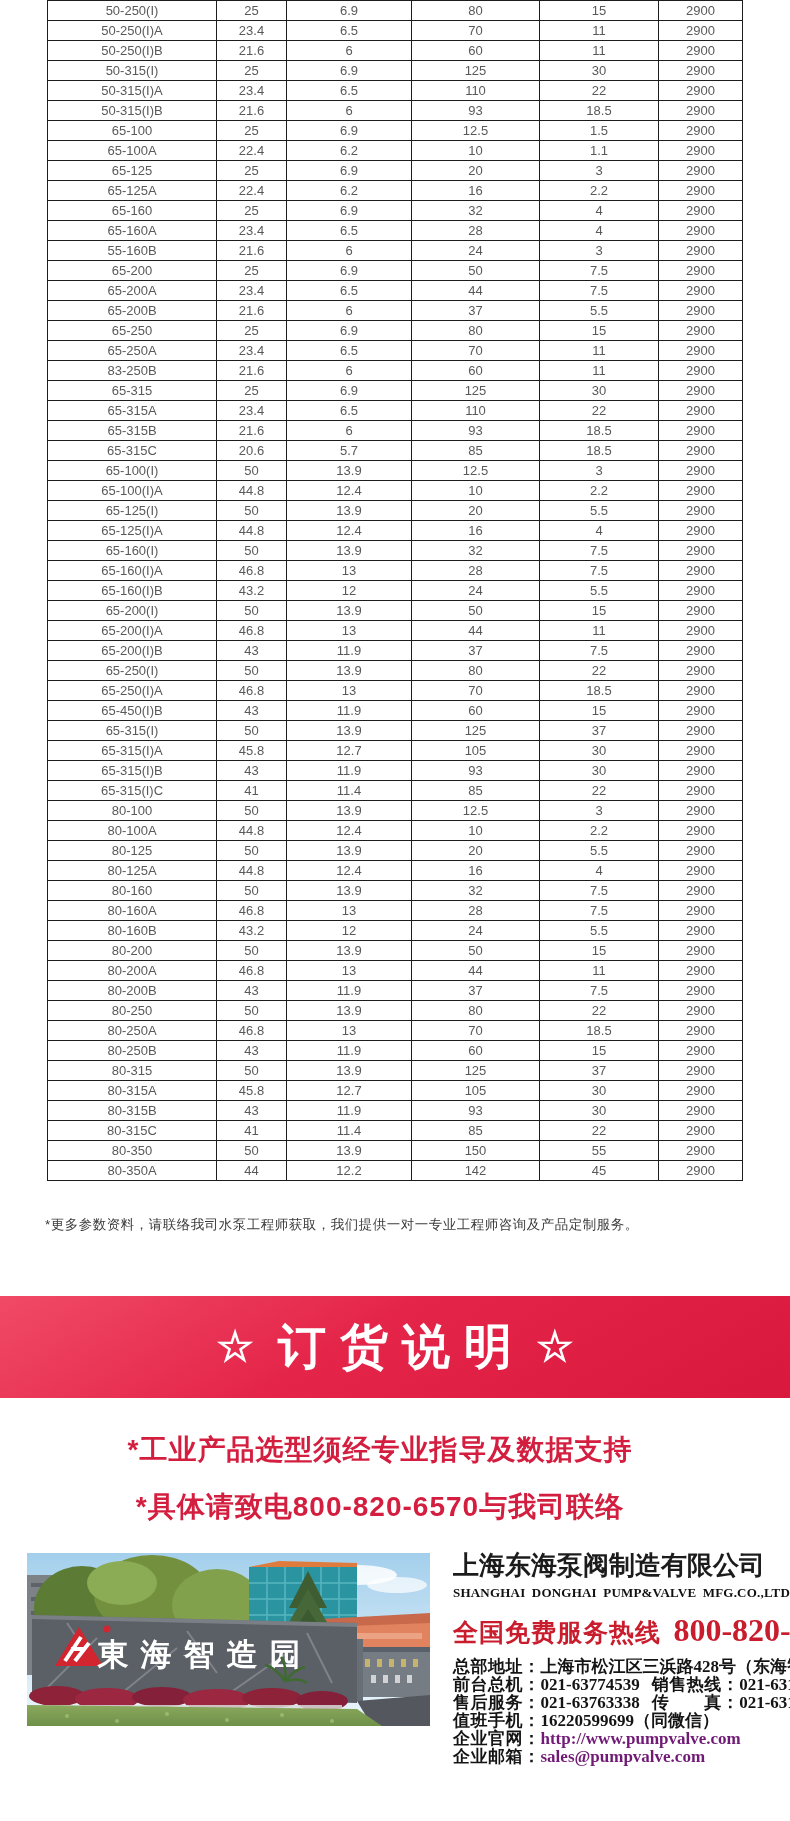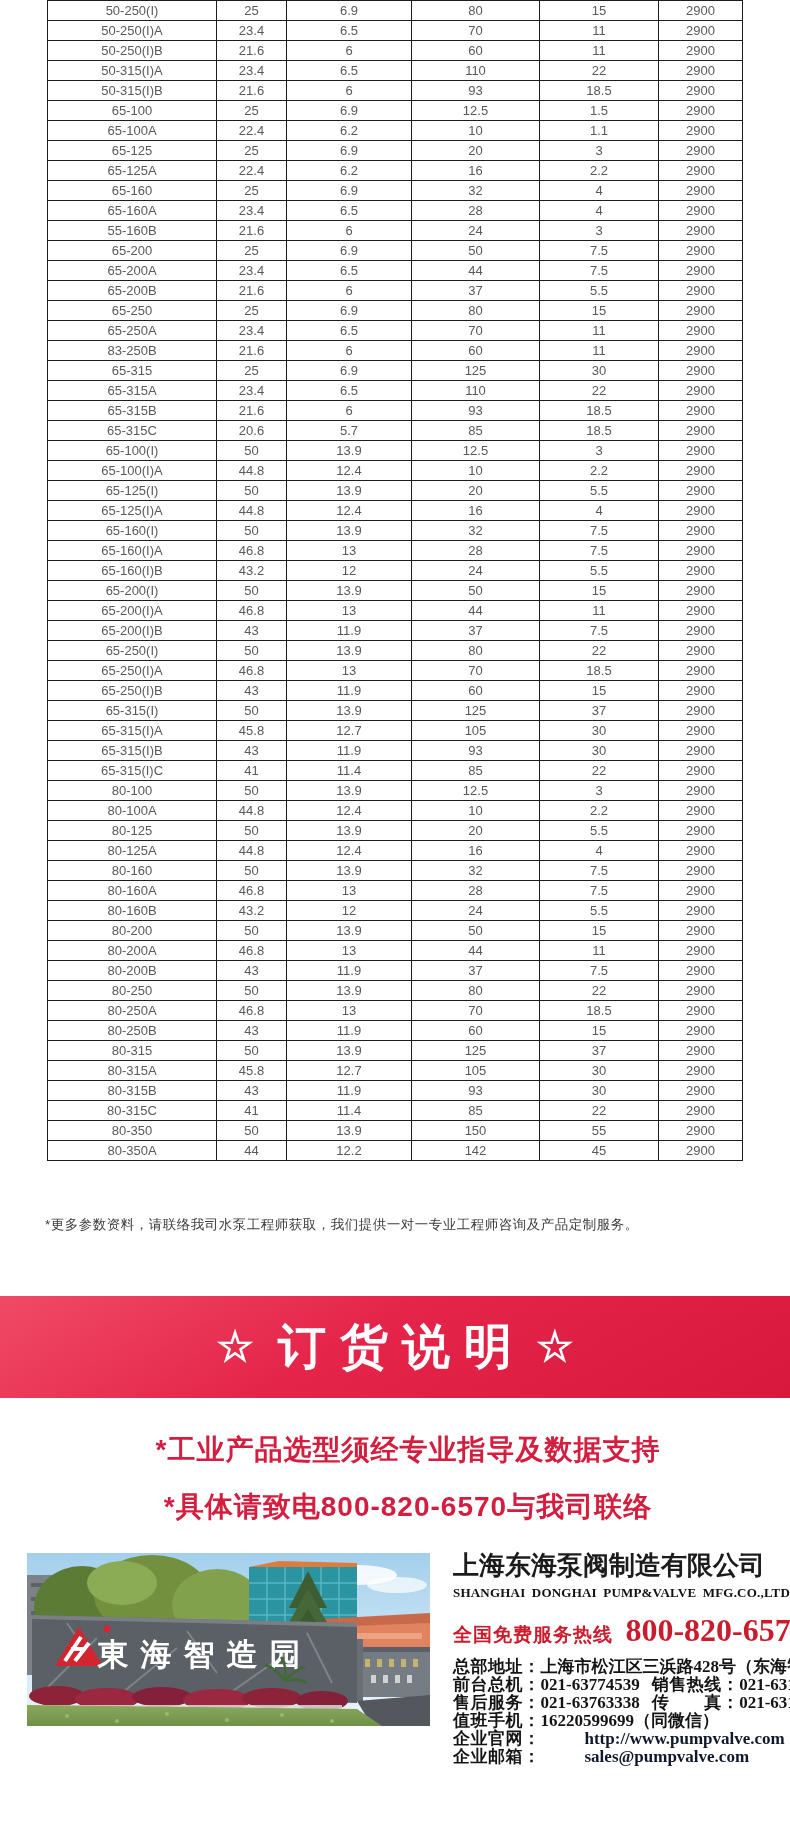--- a/index.html
+++ b/index.html
@@ -27,48 +27,48 @@
     position:absolute;top:1296px;left:0;width:790px;height:102px;
     background:linear-gradient(150deg,#f04a66 0%,#e42449 45%,#d8183c 100%);
     display:flex;align-items:center;justify-content:center;
     color:#ffffff;font-weight:bold;
   }
   .order-banner .star{font-size:42px;line-height:1;}
   .order-banner .banner-title{font-size:48px;letter-spacing:14px;margin:0 10px 0 24px;line-height:1;}
   
   .red-notices{
     position:absolute;top:1436px;left:0;width:760px;text-align:center;
-    color:#d41e3f;font-weight:bold;margin-left:28px;
+    color:#d41e3f;font-weight:bold;
   }
   .red-notices .notice-line{font-size:28px;line-height:1;margin-bottom:29px;letter-spacing:1px;}
   
   .factory-photo{
     position:absolute;top:1553px;left:27px;width:460px;height:173px;overflow:hidden;
   }
   .company-info{
     position:absolute;top:1551px;left:453px;width:330px;
   }
   .company-name-cn{
     font-size:26px;font-weight:bold;color:#1b1b1b;letter-spacing:0px;line-height:1.1;white-space:nowrap;
   }
   .company-name-en{
     font-family:"Liberation Serif", serif;font-weight:bold;font-size:13px;color:#111111;
     margin-top:5px;letter-spacing:0.2px;word-spacing:3px;white-space:nowrap;
   }
   .hotline-row{margin-top:11px;white-space:nowrap;color:#c91d2e;font-weight:bold;}
-  .hotline-label{font-size:19px;letter-spacing:1px;margin-top:32px;}
+  .hotline-label{font-size:25px;letter-spacing:1px;margin-top:32px;}
   .hotline-number{font-family:"Liberation Serif", serif;font-size:32px;margin-left:8px;}
   .contact-list{margin-top:9px;}
   .contact-line{
     font-family:"Liberation Serif", serif;font-weight:bold;font-size:17px;color:#141414;
     line-height:18px;white-space:nowrap;
   }
   .c-label{letter-spacing:0.5px;}
   .c-value{margin-right:12px;}
-  .c-value.link{color:#0f172a;text-decoration:none;cursor:pointer;margin-left:44px;}
+  .c-value.link{color:#701a75;text-decoration:none;cursor:pointer;}
 </style>
 </head>
 <body>
 
 <table class="spec-table">
   <colgroup>
     <col style="width:169px">
       <col style="width:70px">
       <col style="width:125px">
     <col style="width:128px">
@@ -94,20 +94,28 @@
       </tr>
       <tr>
         <td>50-250(I)B</td>
         <td>21.6</td>
         <td>6</td>
         <td>60</td>
         <td>11</td>
         <td>2900</td>
       </tr>
       <tr>
+        <td>50-315(I)</td>
+        <td>25</td>
+        <td>6.9</td>
+        <td>125</td>
+        <td>30</td>
+        <td>2900</td>
+      </tr>
+      <tr>
         <td>50-315(I)A</td>
         <td>23.4</td>
         <td>6.5</td>
         <td>110</td>
         <td>22</td>
         <td>2900</td>
       </tr>
       <tr>
         <td>50-315(I)B</td>
         <td>21.6</td>
@@ -342,21 +350,21 @@
       </tr>
       <tr>
         <td>65-250(I)A</td>
         <td>46.8</td>
         <td>13</td>
         <td>70</td>
         <td>18.5</td>
         <td>2900</td>
       </tr>
       <tr>
-        <td>65-250(I)B</td>
+        <td>65-450(I)B</td>
         <td>43</td>
         <td>11.9</td>
         <td>60</td>
         <td>15</td>
         <td>2900</td>
       </tr>
       <tr>
         <td>65-315(I)</td>
         <td>50</td>
         <td>13.9</td>

